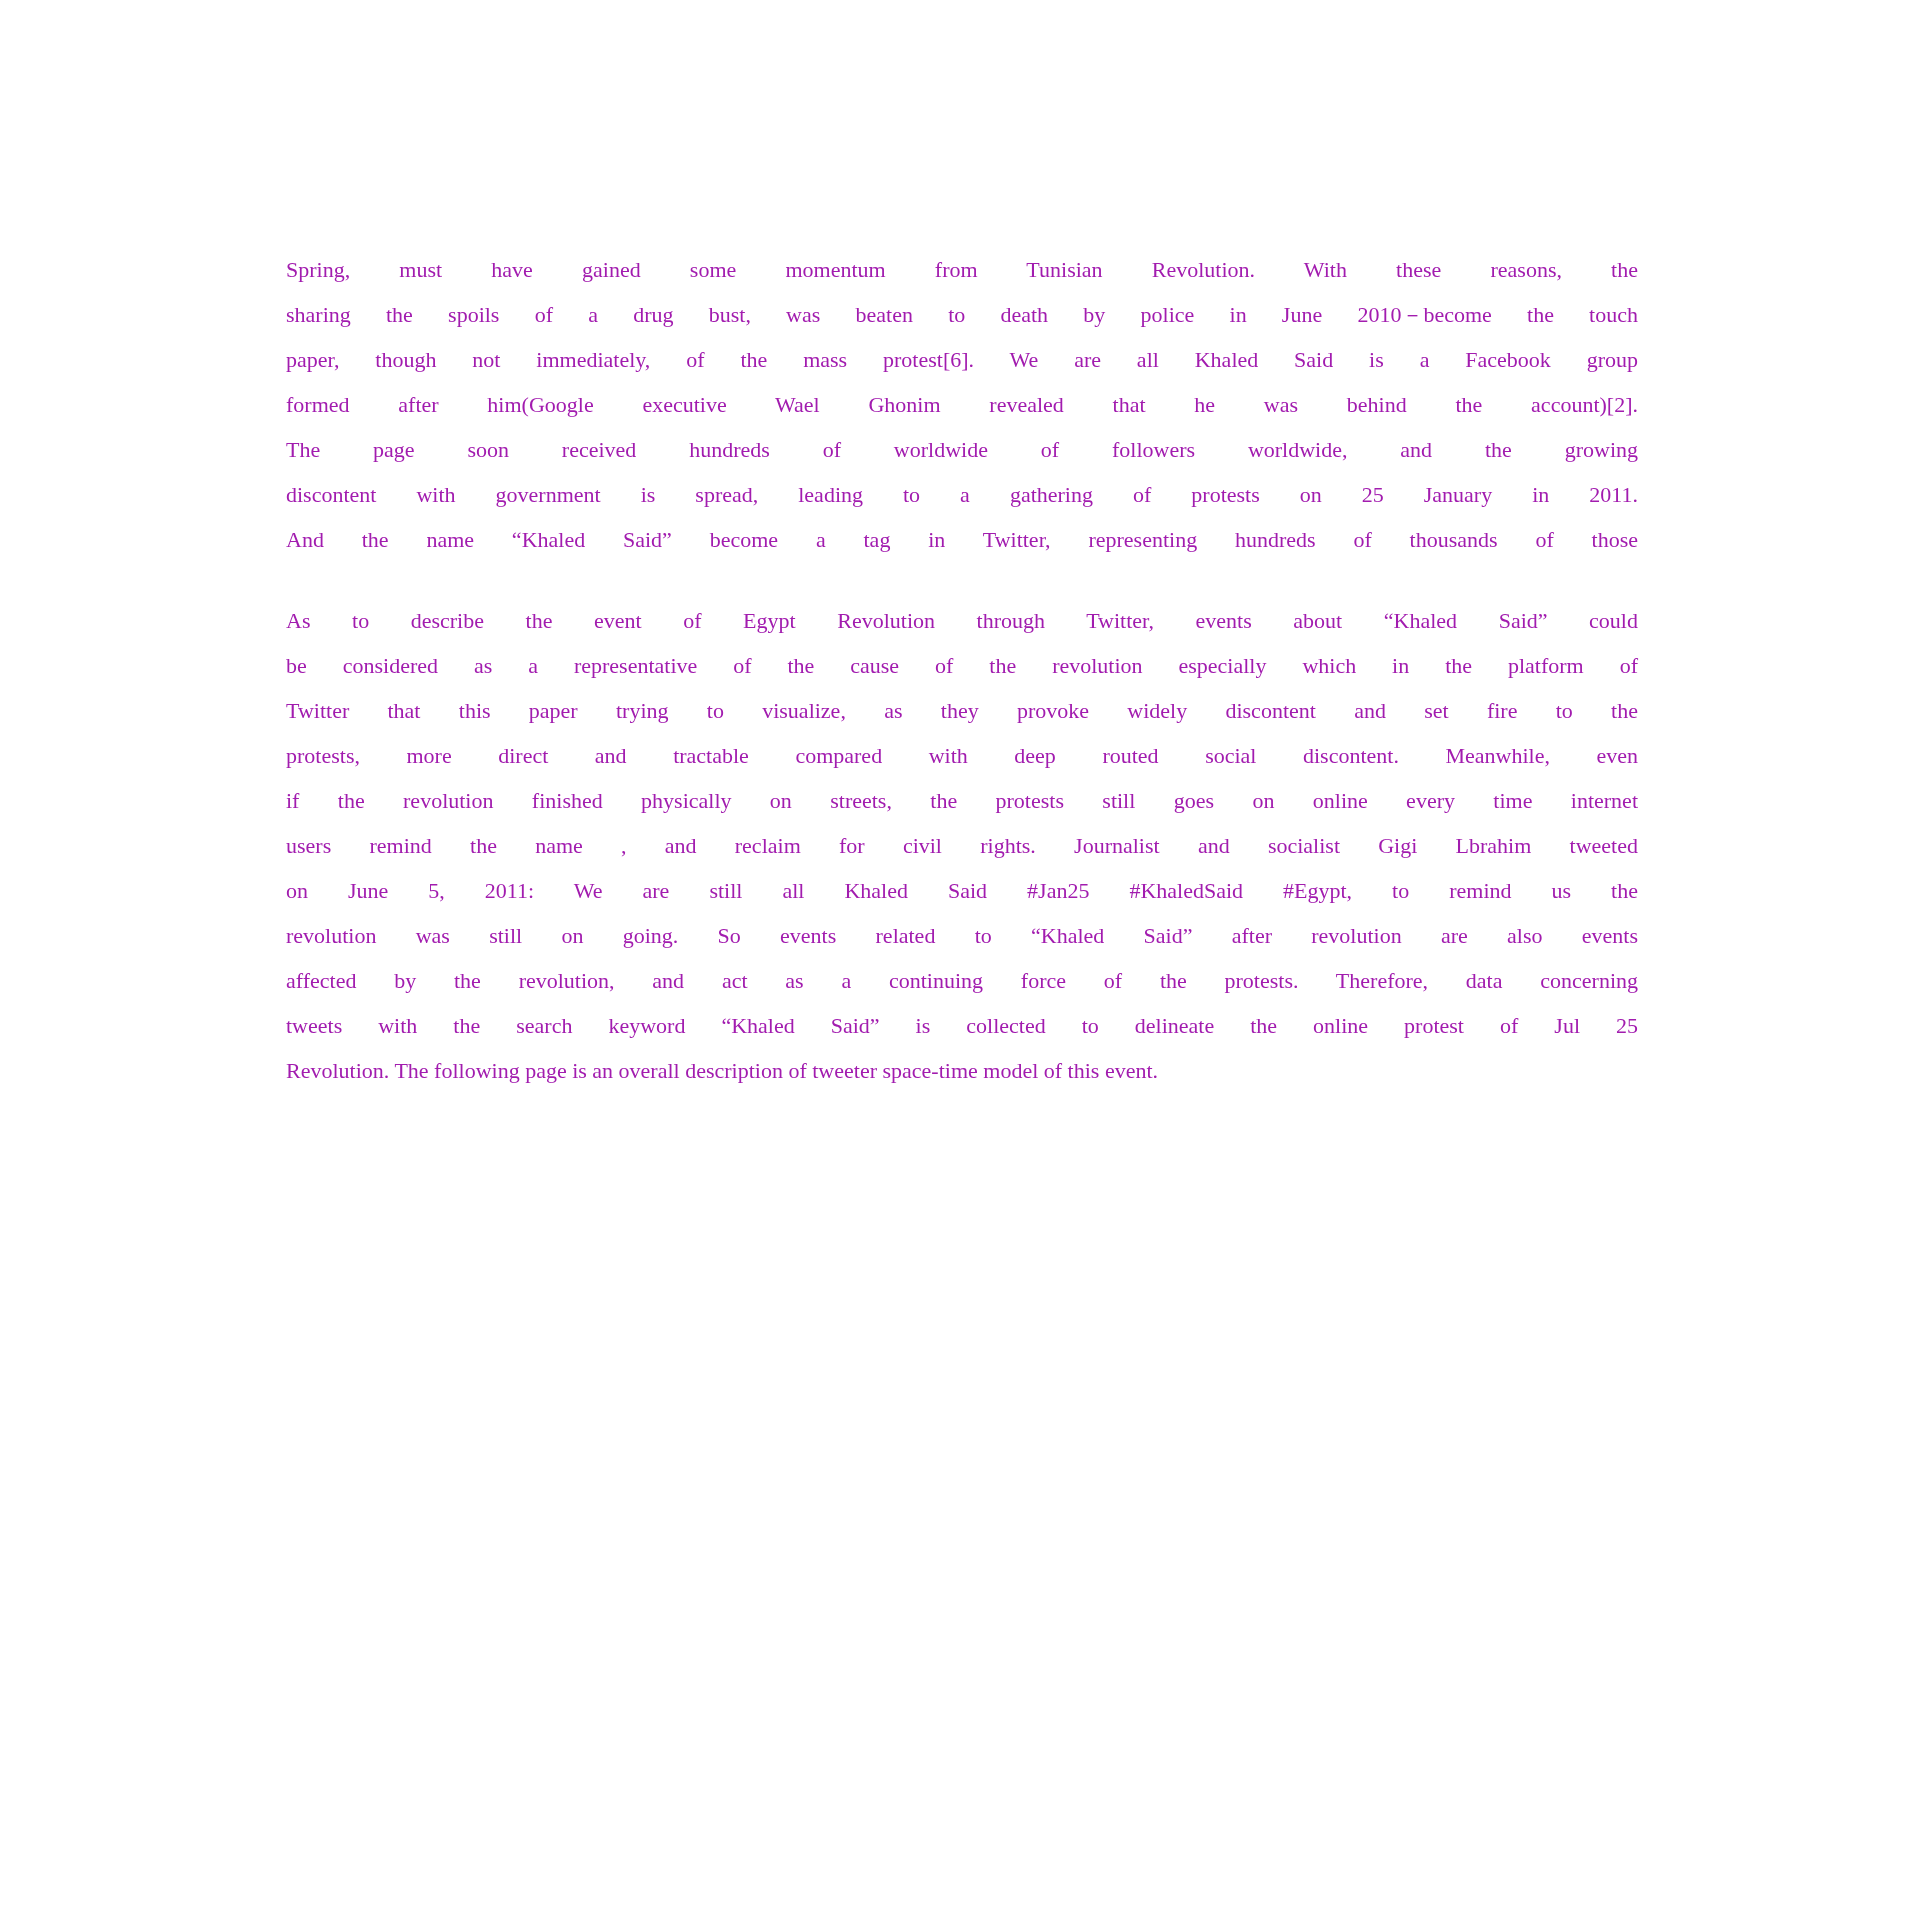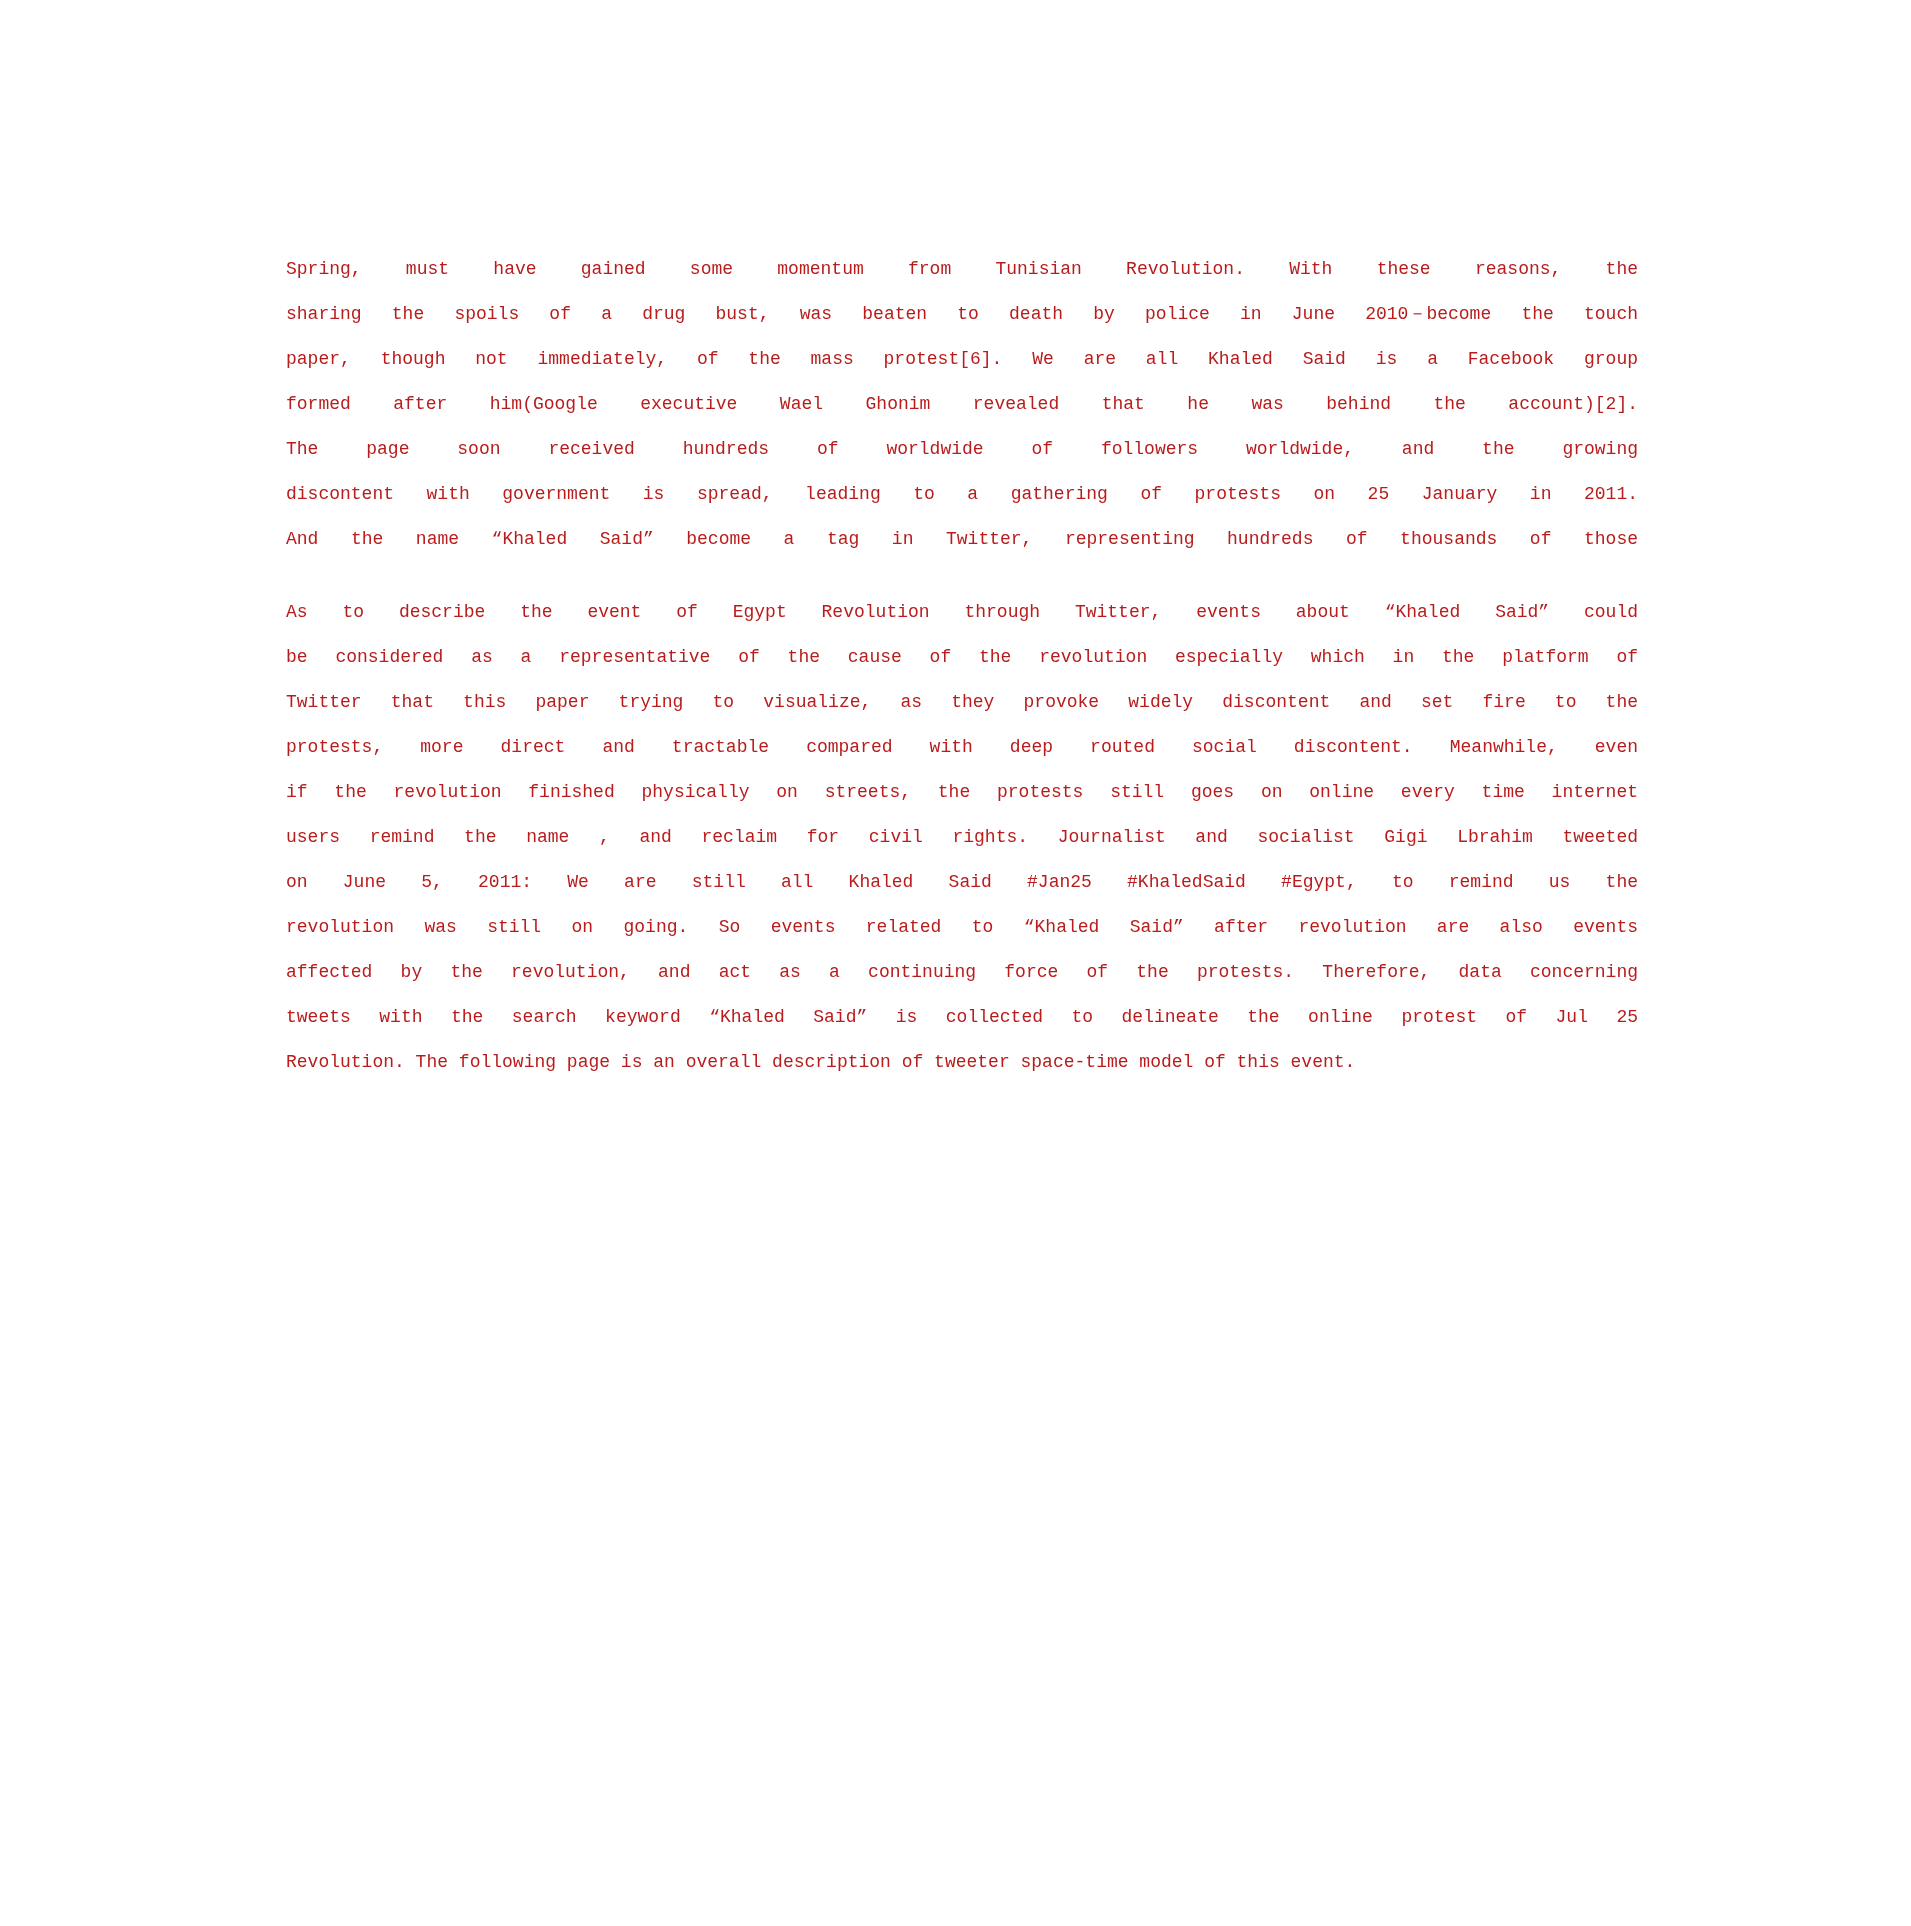--- a/index.html
+++ b/index.html
@@ -15,33 +15,33 @@
     box-sizing: border-box;
     overflow: hidden;
   }
   .content {
     position: absolute;
     left: 286px;
     top: 247px;
     width: 1352px;
   }
   .body-par {
-    font-family: Liberation Mono, monospace;
-    font-size: 18px;
+    font-family: Liberation Serif, serif;
+    font-size: 22px;
     line-height: 45px;
-    color: #b91c1c;
+    color: #a21caf;
     text-align: justify;
     text-justify: inter-word;
     margin: 0;
     padding: 0;
     -webkit-hyphens: none;
     hyphens: none;
   }
   .body-par.p2 {
-    margin-top: 28px;
+    margin-top: 36px;
   }
   
   .jline {
     display: block;
     text-align: justify;
     text-align-last: justify;
     white-space: nowrap;
   }
   .jline.last {
     text-align-last: left;

